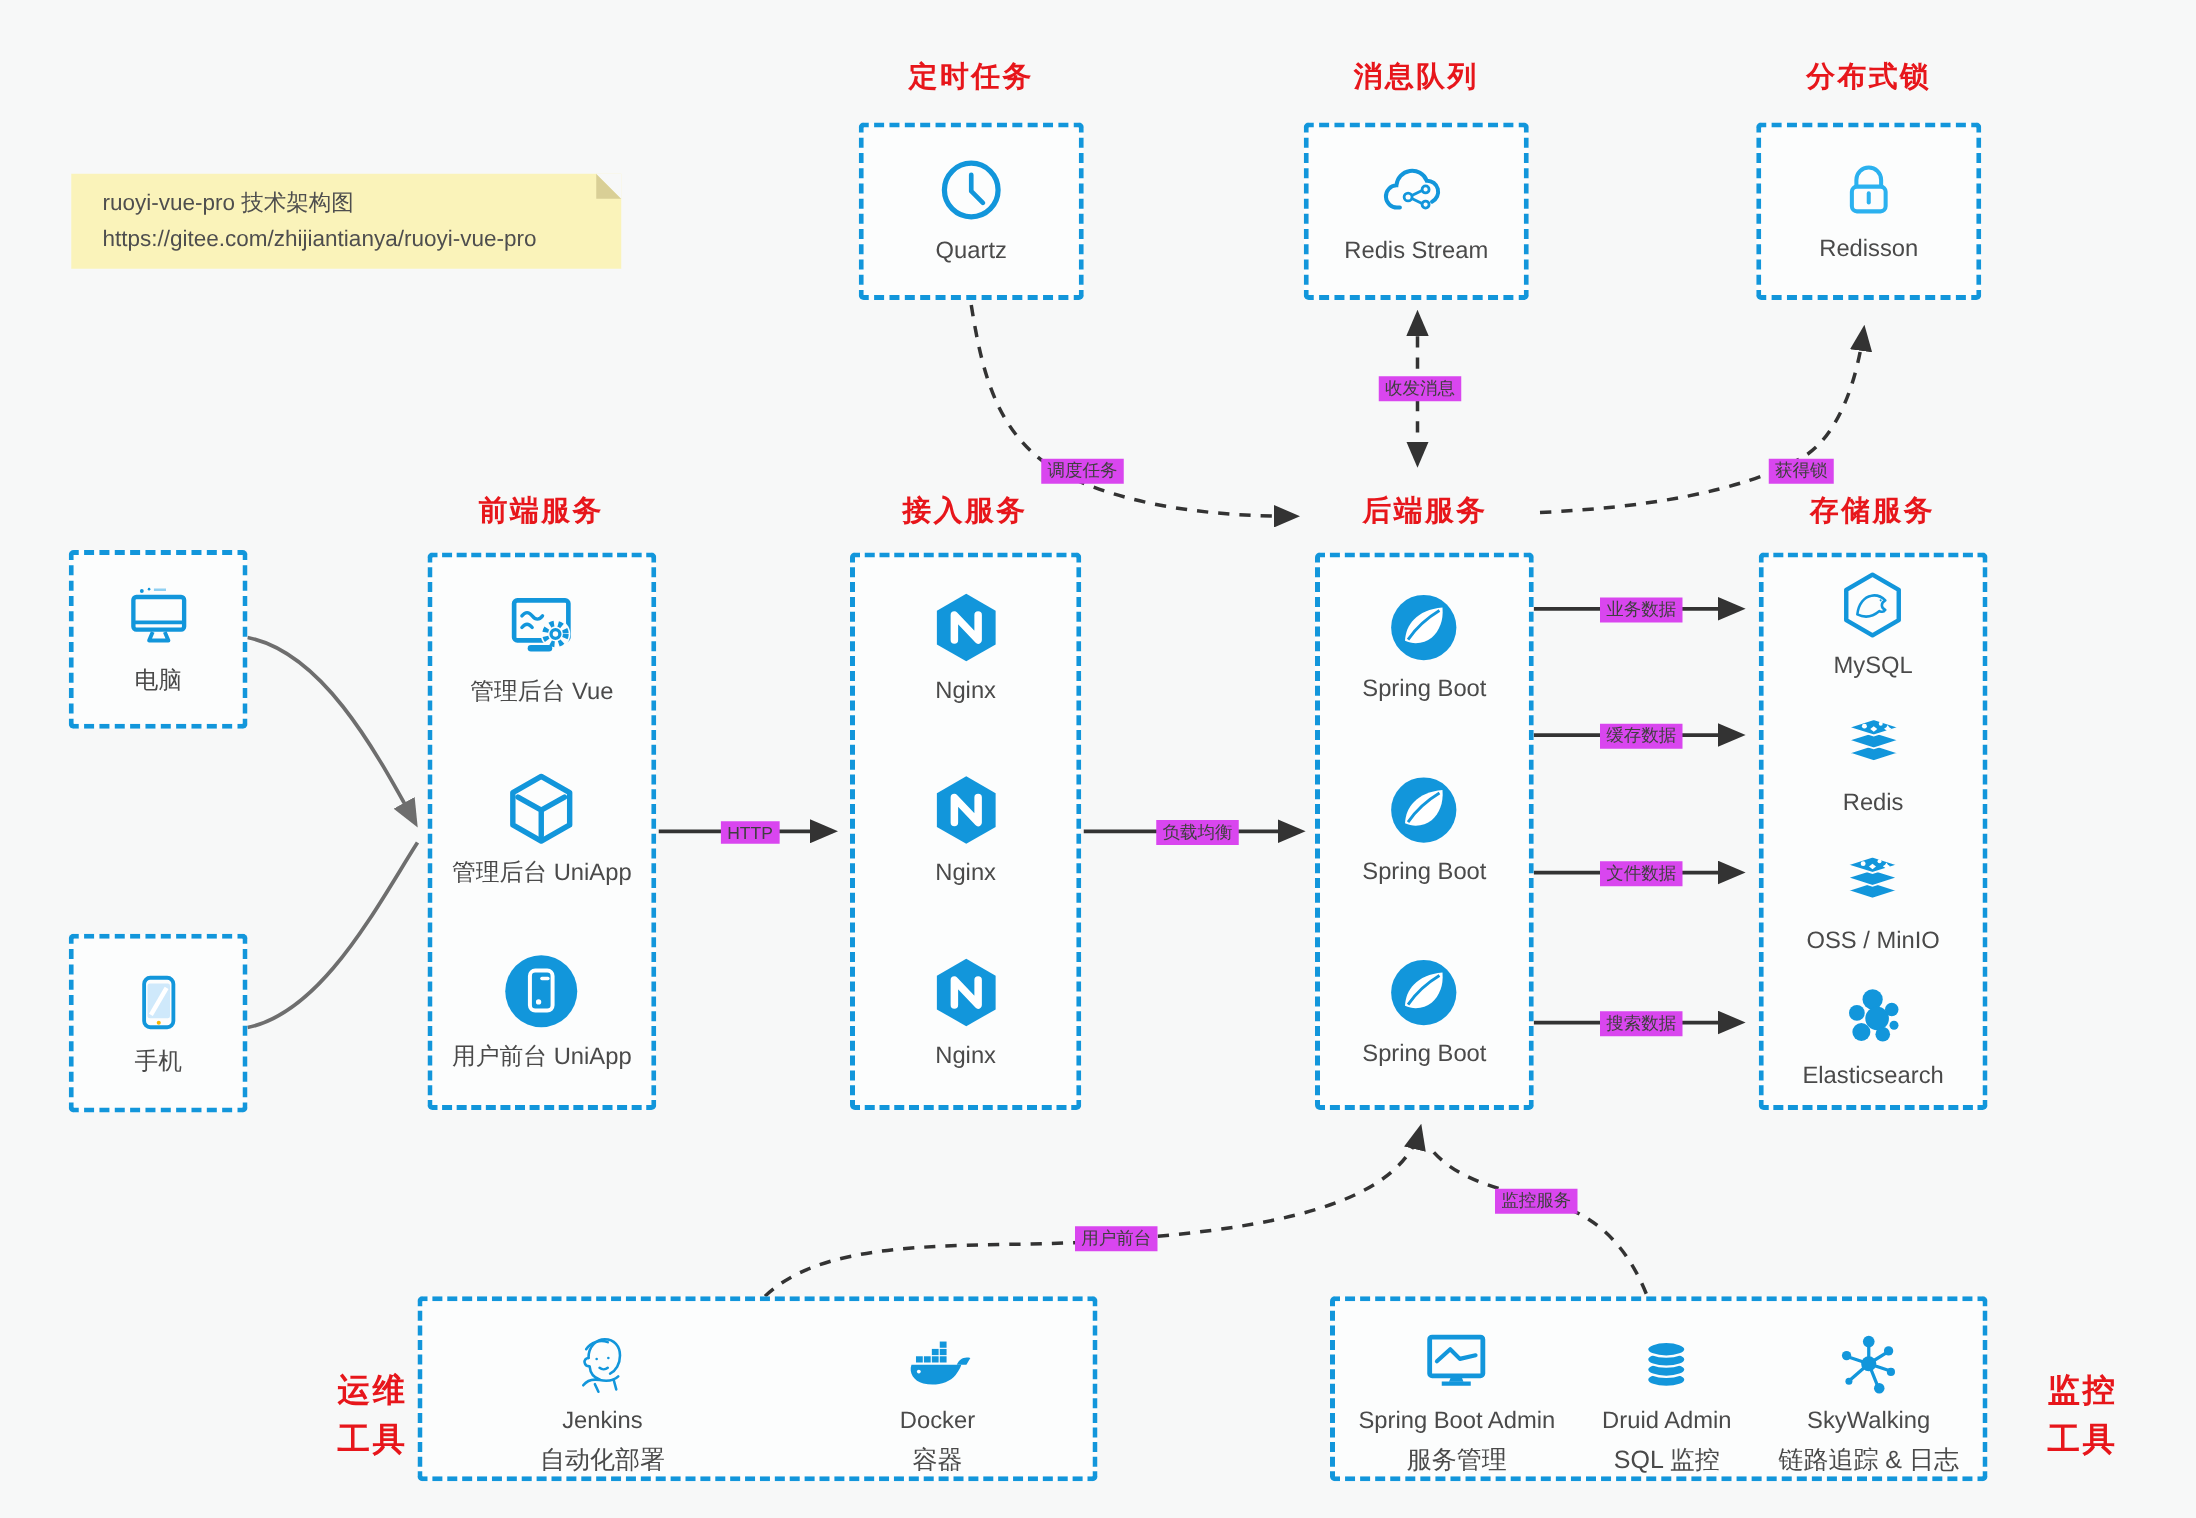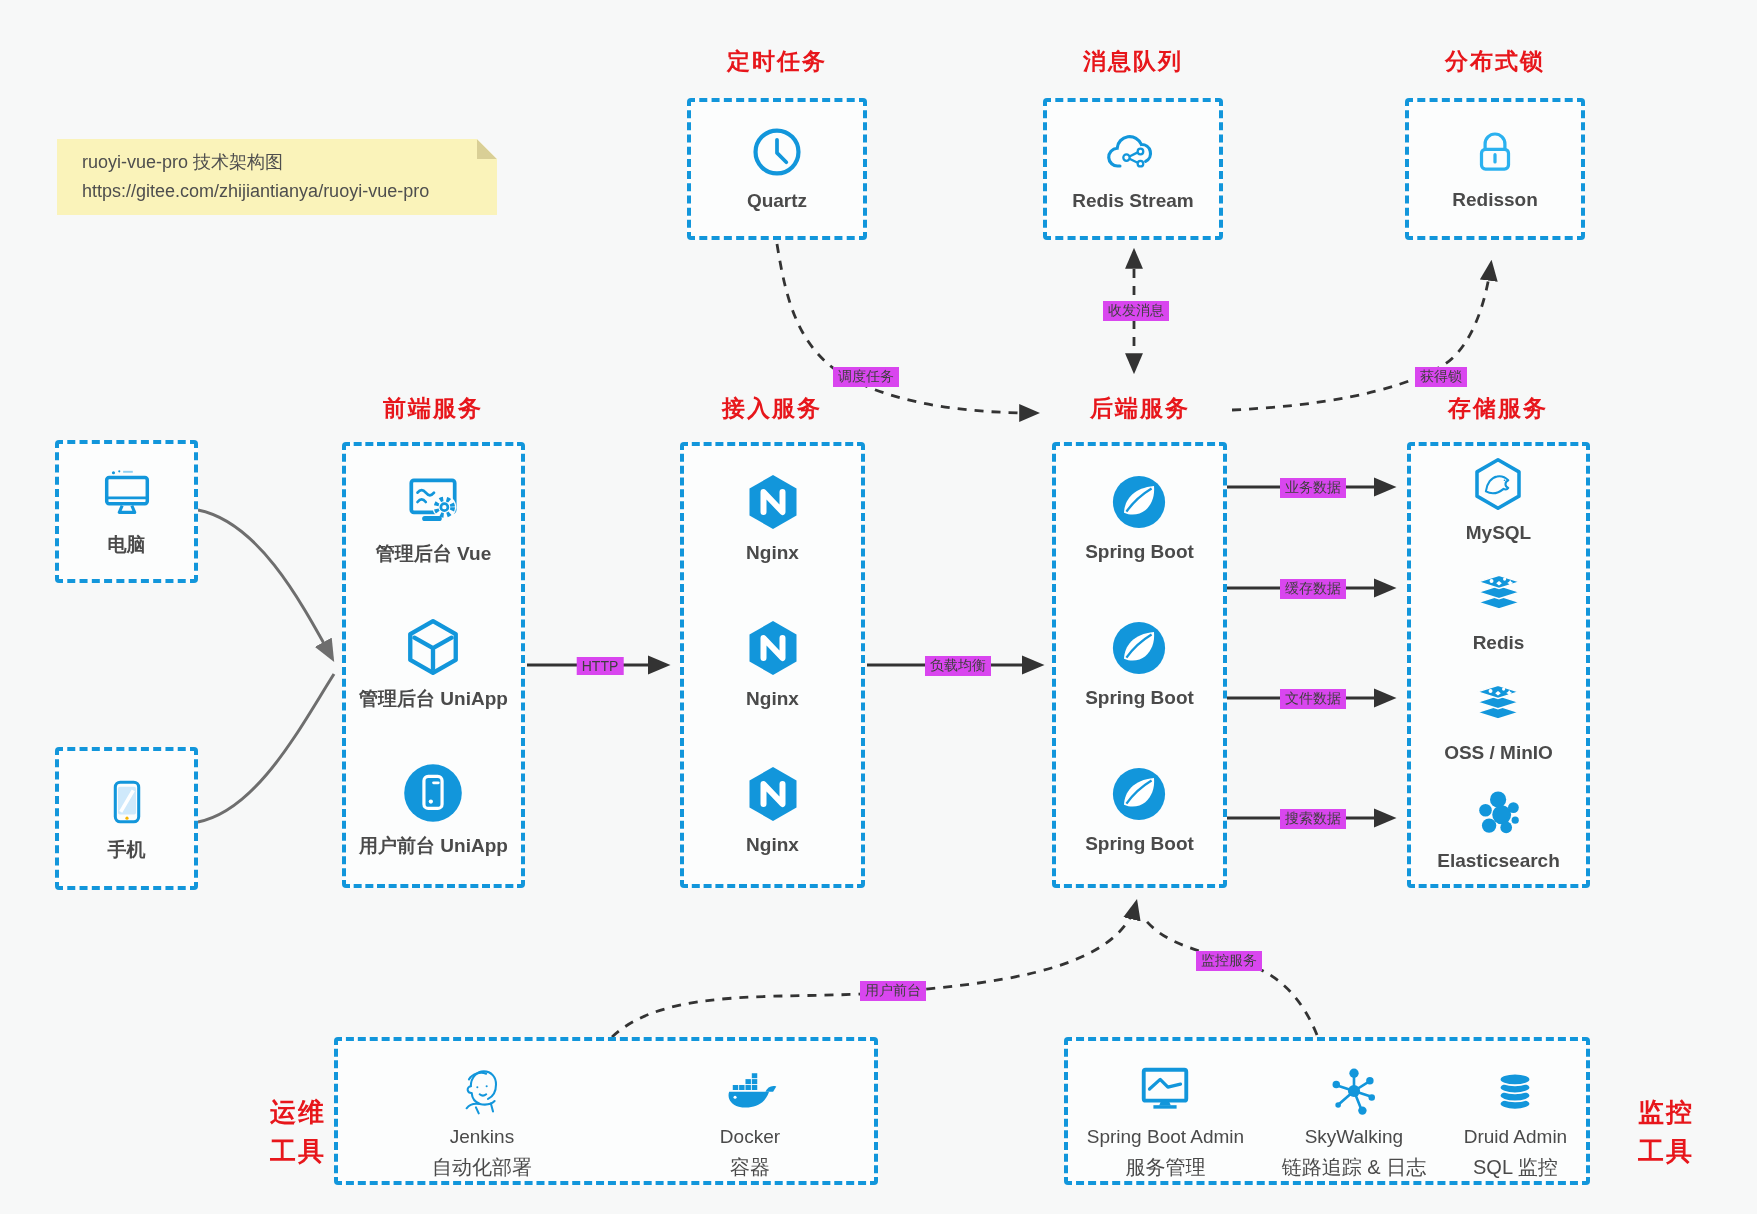--- a/index.html
+++ b/index.html
@@ -1,21 +1,21 @@
 <!DOCTYPE html>
 <html><head>
 <meta charset="utf-8">
 <style>
   html,body{margin:0;padding:0;background:#f7f8f8;}
   .canvas{position:relative;width:1757px;height:1214px;background:#f7f8f8;
           font-family:"Liberation Sans",sans-serif;color:#4a4a4a;overflow:hidden;}
   svg.wires{position:absolute;left:0;top:0;width:1757px;height:1214px;}
   .dbox{position:absolute;border:4px dashed #1296db;border-radius:4px;background:#fcfdfd;
         box-sizing:border-box;display:flex;}
-  .vbox{flex-direction:column;justify-content:space-around;align-items:center;font-weight:bold;}
+  .vbox{flex-direction:column;justify-content:space-around;align-items:center;}
   .hbox{flex-direction:row;justify-content:space-around;align-items:flex-end;}
   .gtitle{position:absolute;transform:translateX(-50%);color:#e7161b;font-size:23px;
           font-weight:bold;letter-spacing:2px;white-space:nowrap;}
   .sidetitle{position:absolute;color:#e7161b;font-size:26px;font-weight:bold;text-align:center;
              line-height:1.5;letter-spacing:2px;}
   .item{display:flex;flex-direction:column;align-items:center;gap:9px;text-align:center;}
   .ilabel{font-size:19px;color:#4a4a4a;white-space:nowrap;line-height:1.3;}
   .desc{font-size:20px;color:#4a4a4a;white-space:nowrap;margin-top:-2px;}
   .chip{position:absolute;transform:translate(-50%,-50%);background:#d946ef;color:#3f3f3f;
         font-size:14px;padding:1px 5px;white-space:nowrap;}
@@ -362,51 +362,51 @@
           <path d="M14 29 L25 19 L33 27 L46 24" fill="none" stroke="#1296db" stroke-width="3.4" stroke-linecap="round" stroke-linejoin="round"></path>
           <path d="M26 41 l-2 5 h12 l-2 -5" fill="#1296db"></path>
           <path d="M18 47.5 h24" stroke="#1296db" stroke-width="3.6"></path>
         </svg>
       </span>
       <span class="ilabel">Spring Boot Admin</span>
       <span class="desc">服务管理</span>
     </div>
     <div class="item" style="gap:6px">
       <span class="icon">
+        <svg viewBox="0 0 60 60" width="54" height="54">
+          <g fill="#1296db" stroke="#fcfdfd" stroke-width="2">
+            <ellipse cx="30" cy="43" rx="17" ry="6.5"></ellipse>
+            <ellipse cx="30" cy="34" rx="17" ry="6.5"></ellipse>
+            <ellipse cx="30" cy="25" rx="17" ry="6.5"></ellipse>
+            <ellipse cx="30" cy="16" rx="17" ry="6.5"></ellipse>
+          </g>
+        </svg>
+      </span>
+      <span class="ilabel">Druid Admin</span>
+      <span class="desc">SQL 监控</span>
+    </div>
+    <div class="item" style="gap:6px">
+      <span class="icon">
         <svg viewBox="0 0 60 60" width="56" height="56">
           <g stroke="#1296db" stroke-width="2.8">
             <path d="M30 30 L30 12 M30 30 L46 20 M30 30 L48 36 M30 30 L38 50 M30 30 L14 44 M30 30 L12 24"></path>
           </g>
           <g fill="#1296db">
             <circle cx="30" cy="30" r="6.5"></circle>
               <circle cx="30" cy="11" r="5"></circle>
               <circle cx="47" cy="19" r="4"></circle>
             <circle cx="49" cy="37" r="3.5"></circle>
               <circle cx="39" cy="51" r="4.5"></circle>
               <circle cx="13" cy="45" r="3"></circle>
               <circle cx="11" cy="23" r="4"></circle>
           </g>
         </svg>
       </span>
       <span class="ilabel">SkyWalking</span>
       <span class="desc">链路追踪 &amp; 日志</span>
-    </div>
-    <div class="item" style="gap:6px">
-      <span class="icon">
-        <svg viewBox="0 0 60 60" width="54" height="54">
-          <g fill="#1296db" stroke="#fcfdfd" stroke-width="2">
-            <ellipse cx="30" cy="43" rx="17" ry="6.5"></ellipse>
-            <ellipse cx="30" cy="34" rx="17" ry="6.5"></ellipse>
-            <ellipse cx="30" cy="25" rx="17" ry="6.5"></ellipse>
-            <ellipse cx="30" cy="16" rx="17" ry="6.5"></ellipse>
-          </g>
-        </svg>
-      </span>
-      <span class="ilabel">Druid Admin</span>
-      <span class="desc">SQL 监控</span>
     </div>
   </div>
   <div class="sidetitle" style="left:1634px;top:1093px;width:64px">
     <div>监控</div>
     <div>工具</div>
   </div>
 
   <div class="chip" style="left:600px;top:666px">HTTP</div>
   <div class="chip" style="left:958px;top:666px">负载均衡</div>
   <div class="chip" style="left:1313px;top:488px">业务数据</div>

